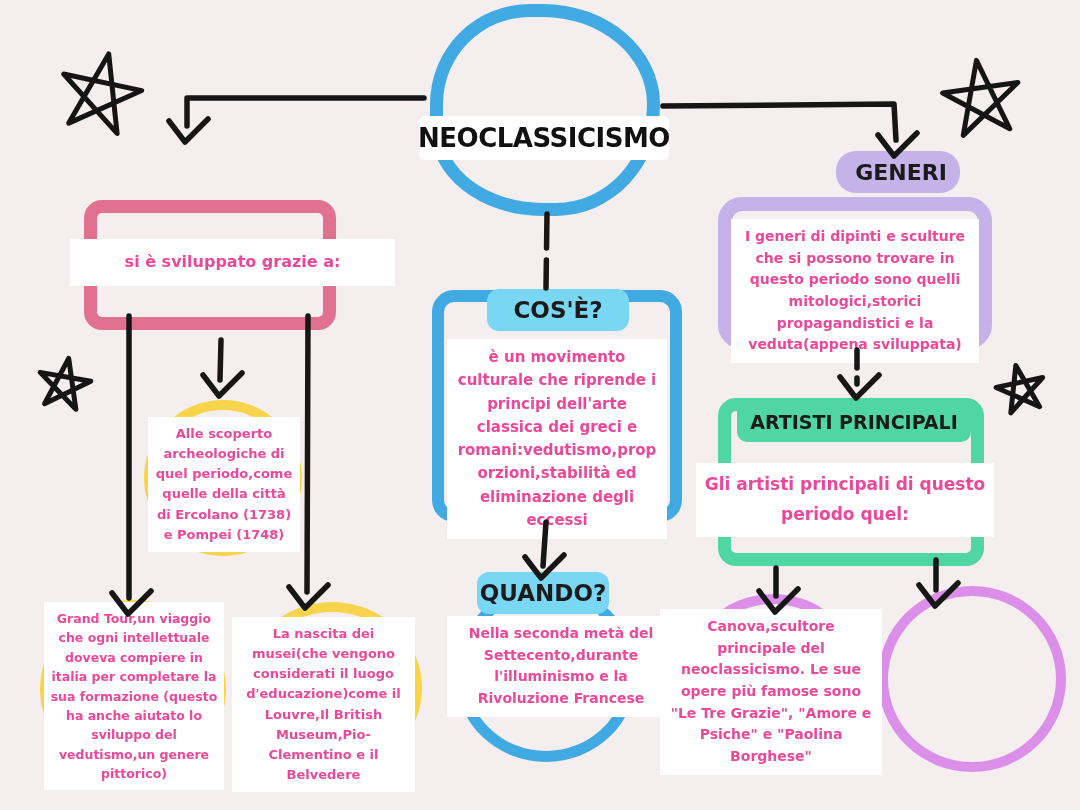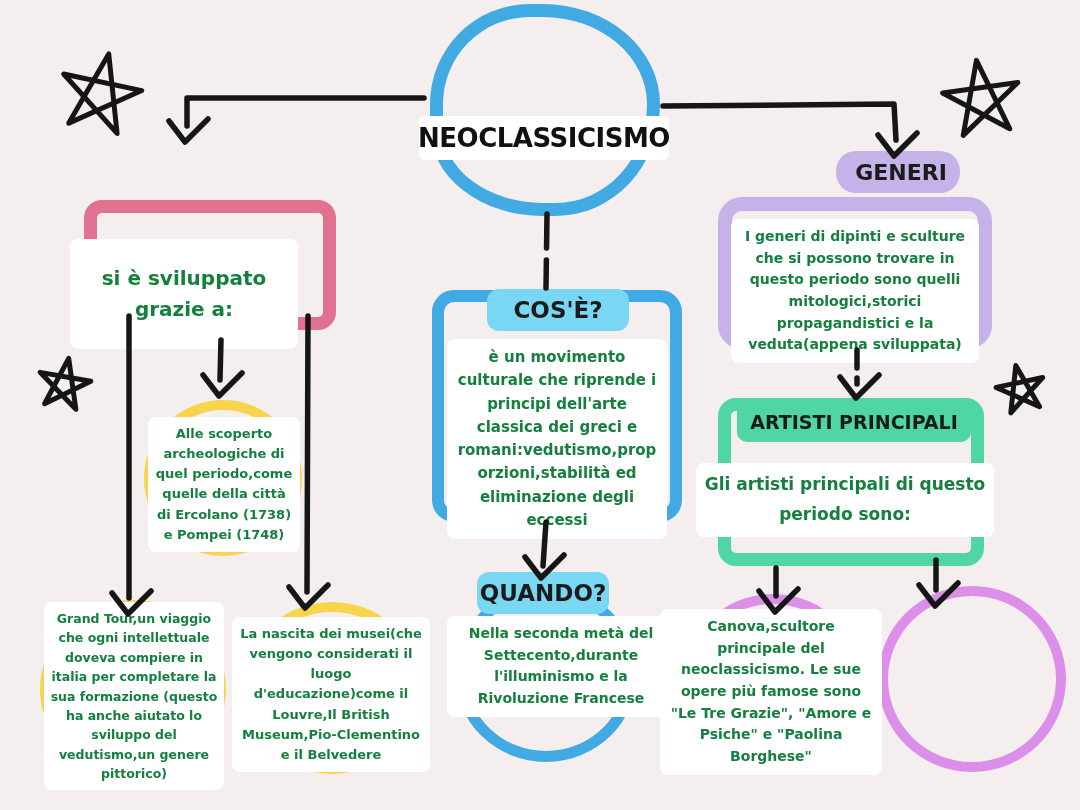--- a/index.html
+++ b/index.html
@@ -7,22 +7,22 @@
     --purple:#c4b2e8; --green:#4fd6a2; --orchid:#db8fe9; --background:#f4eeee; --ink:#1b1b1b;
   }
   html,body{margin:0;padding:0;}
   body{background:#ddd;font-family:"DejaVu Sans","Liberation Sans",sans-serif;}
   #canvas{position:relative;width:1080px;height:810px;background:var(--background);overflow:hidden;}
   #wires{position:absolute;left:0;top:0;width:1080px;height:810px;z-index:10;pointer-events:none;}
   .shape{position:absolute;box-sizing:border-box;background:transparent;z-index:2;}
   .ring{border-radius:50%;}
   .hdr{position:absolute;box-sizing:border-box;z-index:4;display:flex;align-items:center;justify-content:center;
        font-weight:bold;color:var(--ink);text-align:center;}
-  .note{position:absolute;box-sizing:border-box;z-index:3;background:#ffffff;border-radius:8px;
-        font-weight:bold;color:#15803d;text-align:center;padding:7px 6px;line-height:1.55;
+  .note{position:absolute;box-sizing:border-box;z-index:3;background:#ffffff;border-radius:0;
+        font-weight:bold;color:#ec4899;text-align:center;padding:7px 6px;line-height:1.55;
         overflow-wrap:break-word;}
   .title-strip{position:absolute;box-sizing:border-box;z-index:3;background:#ffffff;border-radius:6px;
         display:flex;align-items:center;justify-content:center;font-weight:bold;color:#111;
         letter-spacing:-0.5px;}
 </style>
 </head>
 <body>
 
 <div id="canvas">
 
@@ -54,45 +54,45 @@
       <path transform="translate(64,385) rotate(10)" d="M 0 -27 L 15.9 21.8 L -25.7 -8.3 L 25.7 -8.3 L -15.9 21.8 Z"></path>
       <path transform="translate(1021,390) rotate(-12)" d="M 0 -25 L 14.7 20.2 L -23.8 -7.7 L 23.8 -7.7 L -14.7 20.2 Z"></path>
     </g>
   </svg>
 
   <div class="shape ring" style="left:430px;top:4px;width:230px;height:212px;border:13px solid var(--blue);
               border-radius:46% 54% 48% 52% / 50% 50% 56% 44%;"></div>
   <div class="title-strip" style="left:419px;top:84px;width:250px;height:44px;font-size:26px;margin-top:32px;">NEOCLASSICISMO</div>
 
   <div class="shape" style="left:84px;top:200px;width:252px;height:130px;border:13px solid var(--pink);border-radius:18px;"></div>
-  <div class="note" style="left:70px;top:239px;width:228px;font-size:20px;padding:24px 4px;">si è sviluppato grazie a:</div>
+  <div class="note" style="left:70px;top:239px;width:325px;font-size:16px;padding:11px 4px;">si è sviluppato grazie a:</div>
 
   <div class="shape ring" style="left:144px;top:400px;width:158px;height:156px;border:10px solid var(--yellow);"></div>
   <div class="note" style="left:148px;top:417px;width:152px;font-size:13px;">Alle scoperto archeologiche di quel periodo,come quelle della città di Ercolano (1738) e Pompei (1748)</div>
 
   <div class="shape ring" style="left:40px;top:600px;width:186px;height:178px;border:10px solid var(--yellow);"></div>
   <div class="note" style="left:44px;top:602px;width:180px;font-size:12.5px;">Grand Tour,un viaggio che ogni intellettuale doveva compiere in italia per completare la sua formazione (questo ha anche aiutato lo sviluppo del vedutismo,un genere pittorico)</div>
 
   <div class="shape ring" style="left:242px;top:602px;width:180px;height:172px;border:10px solid var(--yellow);"></div>
-  <div class="note" style="left:232px;top:617px;width:198px;font-size:13px;">La nascita dei musei(che vengono considerati il luogo d'educazione)come il Louvre,Il British Museum,Pio-Clementino e il Belvedere</div>
+  <div class="note" style="left:232px;top:617px;width:183px;font-size:13px;">La nascita dei musei(che vengono considerati il luogo d'educazione)come il Louvre,Il British Museum,Pio-Clementino e il Belvedere</div>
 
   <div class="shape" style="left:432px;top:290px;width:250px;height:232px;border:12px solid var(--blue);border-radius:22px;"></div>
   <div class="hdr" style="left:487px;top:289px;width:142px;height:42px;background:var(--light-blue);border-radius:12px;font-size:23px;">COS'È?</div>
   <div class="note" style="left:447px;top:339px;width:220px;font-size:15px;">è un movimento culturale che riprende i principi dell'arte classica dei greci e romani:vedutismo,proporzioni,stabilità ed eliminazione degli eccessi</div>
 
   <div class="hdr" style="left:477px;top:572px;width:132px;height:42px;background:var(--light-blue);border-radius:12px;font-size:23px;">QUANDO?</div>
   <div class="shape ring" style="left:455px;top:585px;width:182px;height:177px;border:11px solid var(--blue);"></div>
   <div class="note" style="left:447px;top:616px;width:228px;font-size:14px;">Nella seconda metà del Settecento,durante l'illuminismo e la Rivoluzione Francese</div>
 
   <div class="hdr" style="left:836px;top:151px;width:124px;height:42px;background:var(--purple);border-radius:20px;font-size:22px;padding-left:6px;">GENERI</div>
   <div class="shape" style="left:718px;top:197px;width:274px;height:152px;border:14px solid var(--purple);border-radius:24px;"></div>
   <div class="note" style="left:731px;top:219px;width:248px;font-size:14px;">I generi di dipinti e sculture che si possono trovare in questo periodo sono quelli mitologici,storici propagandistici e la veduta(appena sviluppata)</div>
 
   <div class="shape" style="left:718px;top:398px;width:266px;height:168px;border:13px solid var(--green);border-radius:18px;"></div>
   <div class="hdr" style="left:737px;top:402px;width:234px;height:40px;background:var(--green);border-radius:10px;font-size:19px;">ARTISTI PRINCIPALI</div>
-  <div class="note" style="left:696px;top:463px;width:298px;font-size:17px;line-height:1.75;">Gli artisti principali di questo periodo sono:</div>
+  <div class="note" style="left:696px;top:463px;width:298px;font-size:17px;line-height:1.75;">Gli artisti principali di questo periodo quel:</div>
 
   <div class="shape ring" style="left:682px;top:594px;width:182px;height:180px;border:10px solid var(--orchid);"></div>
   <div class="note" style="left:660px;top:609px;width:222px;font-size:14px;">Canova,scultore principale del neoclassicismo. Le sue opere più famose sono "Le Tre Grazie", "Amore e Psiche" e "Paolina Borghese"</div>
 
   <div class="shape ring" style="left:878px;top:586px;width:188px;height:186px;border:10px solid var(--orchid);"></div>
 
 </div>
 
 </body></html>

